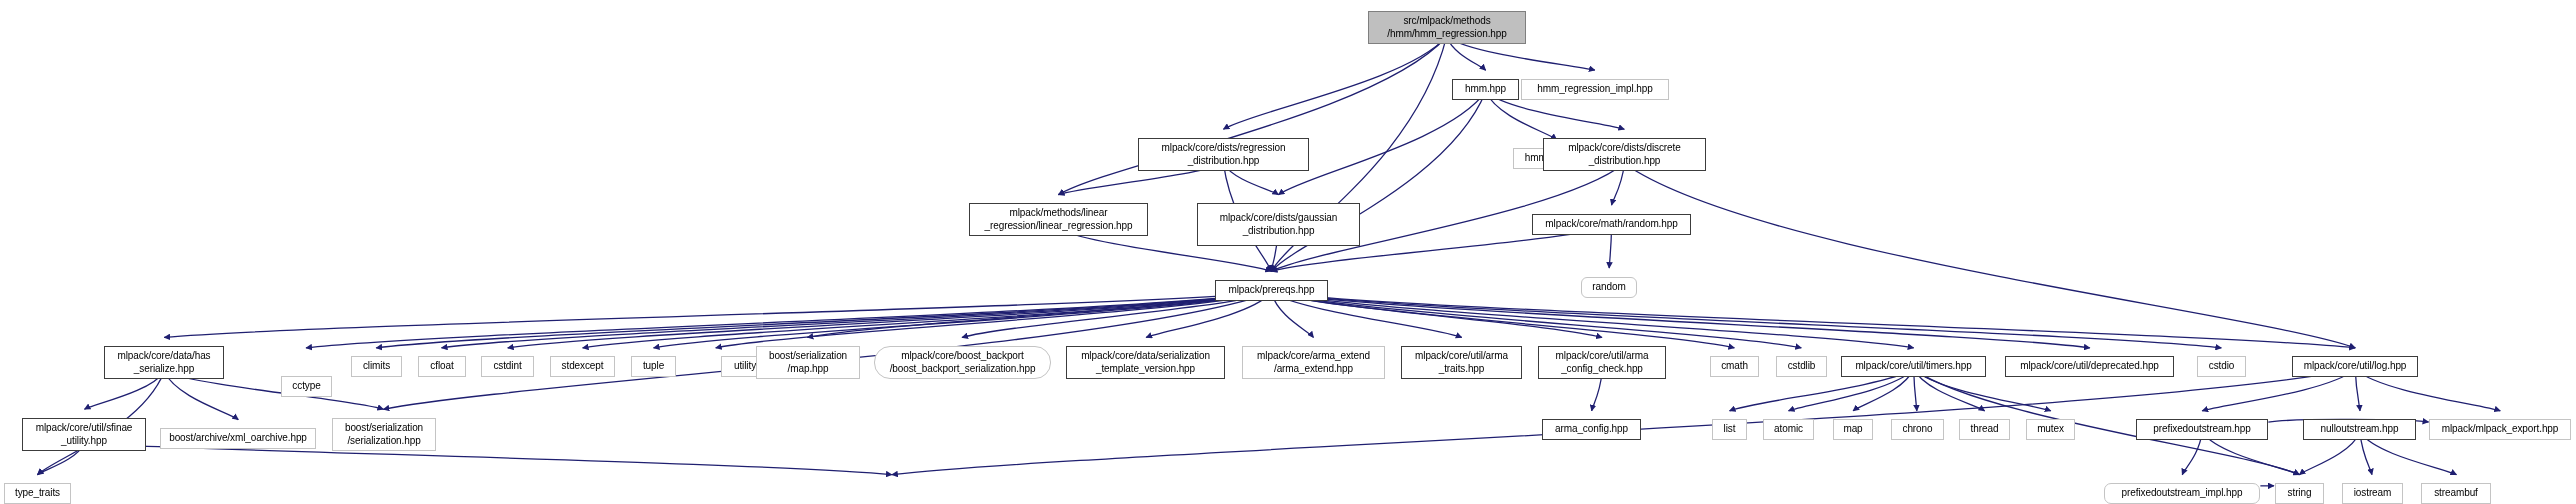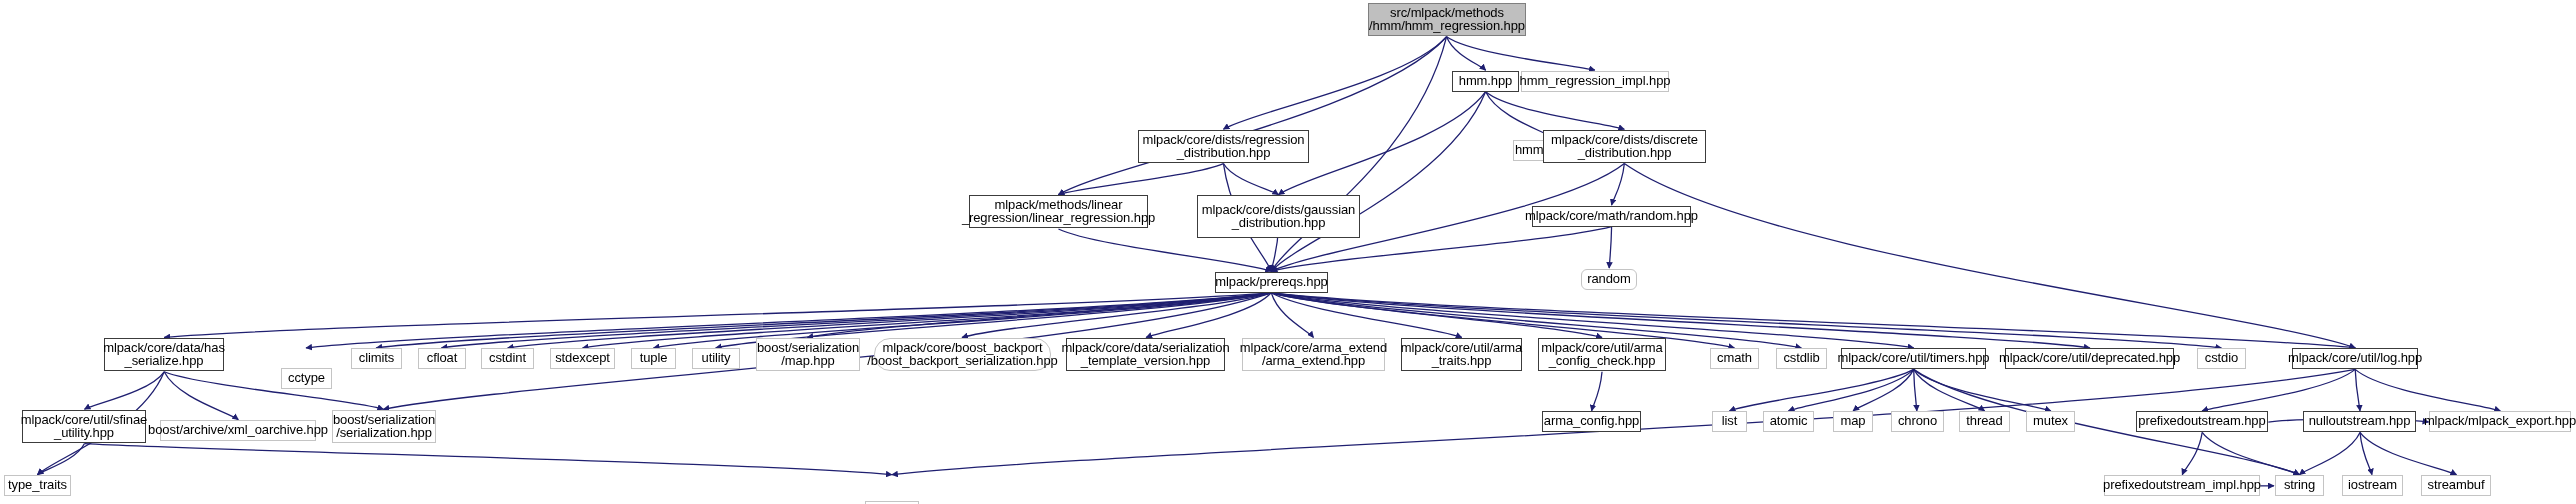--- a/index.html
+++ b/index.html
@@ -27,25 +27,26 @@
   .node {
     position: absolute;
     box-sizing: border-box;
     display: flex;
     align-items: center;
     justify-content: center;
     text-align: center;
     color: #000000;
     background: #ffffff;
     border: 0.8px solid #c4c4c4;
-    font-size: 13px;
+    font-size: 10px;
     line-height: 12.4px;
     letter-spacing: -0.1px;
     white-space: pre;
     z-index: 5;
+    margin-top: 8px;
   }
   .node.strong {
     border: 1.6px solid #3c3c3c;
   }
   .node.root {
     border: 1.6px solid #7f7f7f;
     background: #bfbfbf;
   }
 </style>
 </head>
@@ -144,21 +145,21 @@
       <div class="node " style="left: 1581px; top: 269px; width: 56px; height: 21px; border-radius: 6px;">random</div>
       <div class="node strong" style="left: 1215px; top: 272px; width: 113px; height: 21px;">mlpack/prereqs.hpp</div>
       <div class="node strong" style="left: 104px; top: 338px; width: 120px; height: 33px;">mlpack/core/data/has
 _serialize.hpp</div>
       <div class="node " style="left: 281px; top: 368px; width: 51px; height: 21px;">cctype</div>
       <div class="node " style="left: 351px; top: 348px; width: 51px; height: 21px;">climits</div>
       <div class="node " style="left: 418px; top: 348px; width: 48px; height: 21px;">cfloat</div>
       <div class="node " style="left: 481px; top: 348px; width: 53px; height: 21px;">cstdint</div>
       <div class="node " style="left: 550px; top: 348px; width: 65px; height: 21px;">stdexcept</div>
       <div class="node " style="left: 631px; top: 348px; width: 45px; height: 21px;">tuple</div>
-      <div class="node " style="left: 692px; top: 348px; width: 48px; height: 21px;">utility</div>
+      <div class="node " style="left: 721px; top: 348px; width: 48px; height: 21px;">utility</div>
       <div class="node " style="left: 756px; top: 338px; width: 104px; height: 33px;">boost/serialization
 /map.hpp</div>
       <div class="node " style="left: 874px; top: 338px; width: 177px; height: 33px; border-radius: 16px;">mlpack/core/boost_backport
 /boost_backport_serialization.hpp</div>
       <div class="node strong" style="left: 1066px; top: 338px; width: 159px; height: 33px;">mlpack/core/data/serialization
 _template_version.hpp</div>
       <div class="node " style="left: 1242px; top: 338px; width: 143px; height: 33px;">mlpack/core/arma_extend
 /arma_extend.hpp</div>
       <div class="node strong" style="left: 1401px; top: 338px; width: 121px; height: 33px;">mlpack/core/util/arma
 _traits.hpp</div>
@@ -180,19 +181,19 @@
       <div class="node strong" style="left: 2136px; top: 411px; width: 132px; height: 21px;">prefixedoutstream.hpp</div>
       <div class="node strong" style="left: 2303px; top: 411px; width: 113px; height: 21px;">nulloutstream.hpp</div>
       <div class="node " style="left: 2429px; top: 411px; width: 142px; height: 21px;">mlpack/mlpack_export.hpp</div>
       <div class="node strong" style="left: 22px; top: 410px; width: 124px; height: 33px;">mlpack/core/util/sfinae
 _utility.hpp</div>
       <div class="node " style="left: 160px; top: 420px; width: 156px; height: 21px;">boost/archive/xml_oarchive.hpp</div>
       <div class="node " style="left: 332px; top: 410px; width: 104px; height: 33px;">boost/serialization
 /serialization.hpp</div>
       <div class="node " style="left: 4px; top: 475px; width: 67px; height: 21px;">type_traits</div>
       <div class="node " style="left: 865px; top: 501px; width: 54px; height: 21px;">cstring</div>
-      <div class="node " style="left: 2104px; top: 475px; width: 156px; height: 21px;">prefixedoutstream_impl.hpp</div>
+      <div class="node " style="left: 2104px; top: 475px; width: 156px; height: 21px; border-radius: 7px;">prefixedoutstream_impl.hpp</div>
       <div class="node " style="left: 2275px; top: 475px; width: 49px; height: 21px;">string</div>
       <div class="node " style="left: 2342px; top: 475px; width: 61px; height: 21px;">iostream</div>
       <div class="node " style="left: 2421px; top: 475px; width: 70px; height: 21px; text-align: right;">streambuf</div>
     </div>
 </div>
 
 
 </body></html>

